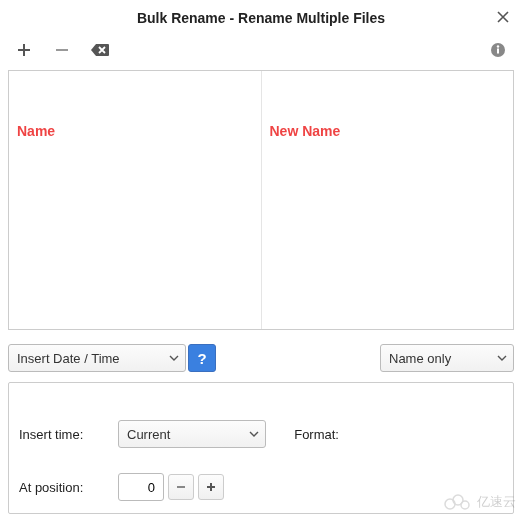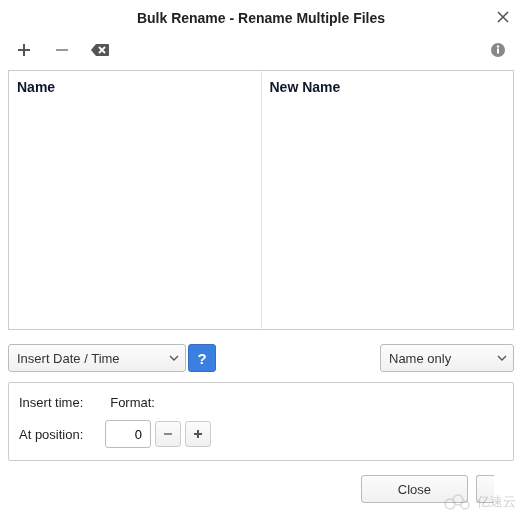--- a/index.html
+++ b/index.html
@@ -9,30 +9,30 @@
 .titlebar-title { font-weight: 700; font-size: 14px; color: #222; }
 .close-x { position: absolute; right: 10px; top: 8px; width: 18px; height: 18px; display: flex; align-items: center; justify-content: center; color: #555; cursor: pointer; }
 
 .toolbar { display: flex; align-items: center; gap: 18px; padding: 4px 14px 10px 14px; position: relative; }
 .tb-btn { width: 20px; height: 20px; display: flex; align-items: center; justify-content: center; cursor: pointer; }
 .tb-info { position: absolute; right: 14px; top: 4px; }
 
 .table-wrap { margin: 0 8px; border: 1px solid #ccc; height: 260px; background: #fff; display: flex; }
 .table-col { flex: 1; }
 .table-col.left { border-right: 1px solid #e5e5e5; }
-.table-head { padding: 8px 8px; font-weight: 600; font-size: 14px; color: #0f172a; border-bottom: 1px solid transparent; }
+.table-head { padding: 8px 8px; font-weight: 600; font-size: 14px; color: #ef4444; border-bottom: 1px solid transparent; margin-top: 44px; }
 
 .controls-row { display: flex; align-items: center; gap: 2px; padding: 14px 8px 10px 8px; }
 .dropdown { position: relative; border: 1px solid #bbb; border-radius: 3px; background: linear-gradient(#fcfcfc,#f1f1f1); height: 28px; display: flex; align-items: center; padding: 0 24px 0 8px; cursor: pointer; }
 .dropdown .chev { position: absolute; right: 6px; top: 50%; transform: translateY(-50%); }
 .help-btn { width: 28px; height: 28px; border: 1px solid #3a6fbf; border-radius: 3px; background: #3a80e0; color: #fff; display: flex; align-items: center; justify-content: center; font-weight: bold; font-size: 15px; cursor: pointer; }
 .spacer { flex: 1; }
 
 .panel { margin: 0 8px; border: 1px solid #ccc; border-radius: 2px; padding: 12px 10px; }
-.panel-row { display: flex; align-items: center; gap: 10px; margin-bottom: 10px; }
+.panel-row { display: flex; align-items: center; gap: 23px; margin-bottom: 10px; margin-top: 25px; }
 .panel-row:last-child { margin-bottom: 0; }
 .label { font-size: 13px; color: #222; width: 76px; }
 .text-input { border: 1px solid #bbb; border-radius: 3px; height: 28px; padding: 0 8px; background: #fff; font-size: 13px; }
 .spin-wrap { display: flex; align-items: center; gap: 4px; }
 .spin-input { border: 1px solid #bbb; border-radius: 3px; height: 28px; width: 46px; text-align: right; padding: 0 8px; background: #fff; font-size: 13px; }
 .spin-btn { width: 26px; height: 26px; border: 1px solid #ccc; border-radius: 3px; background: linear-gradient(#fcfcfc,#f0f0f0); display: flex; align-items: center; justify-content: center; cursor: pointer; }
 
 .footer { display: flex; justify-content: flex-end; gap: 8px; padding: 14px 28px 0 12px; }
 .btn { border: 1px solid #bbb; border-radius: 3px; background: linear-gradient(#fcfcfc,#f0f0f0); height: 28px; padding: 0 36px; display: flex; align-items: center; cursor: pointer; font-size: 13px; }
 .btn.partial { width: 18px; padding: 0; border-right: none; border-top-right-radius: 0; border-bottom-right-radius: 0; }
@@ -103,20 +103,26 @@
     <span>Name only</span>
     <svg class="chev" width="10" height="6" viewBox="0 0 10 6">
         <path d="M1 1 L5 5 L9 1" stroke="#555" stroke-width="1.4" fill="none"></path>
       </svg>
   </div>
 </div>
 
 <div class="panel">
   <div class="panel-row">
     <div class="label">Insert time:</div>
+    <div class="dropdown" style="width:148px">
+      <span>Current</span>
+      <svg class="chev" width="10" height="6" viewBox="0 0 10 6">
+          <path d="M1 1 L5 5 L9 1" stroke="#555" stroke-width="1.4" fill="none"></path>
+        </svg>
+    </div>
     <div class="label" style="width:50px;text-align:right">Format:</div>
   </div>
   <div class="panel-row">
     <div class="label">At position:</div>
     <div class="spin-wrap">
       <input class="spin-input" value="0" style="">
       <div class="spin-btn">
         <svg width="12" height="12" viewBox="0 0 12 12">
             <path d="M2 6 H10" stroke="#888" stroke-width="2"></path>
           </svg>

